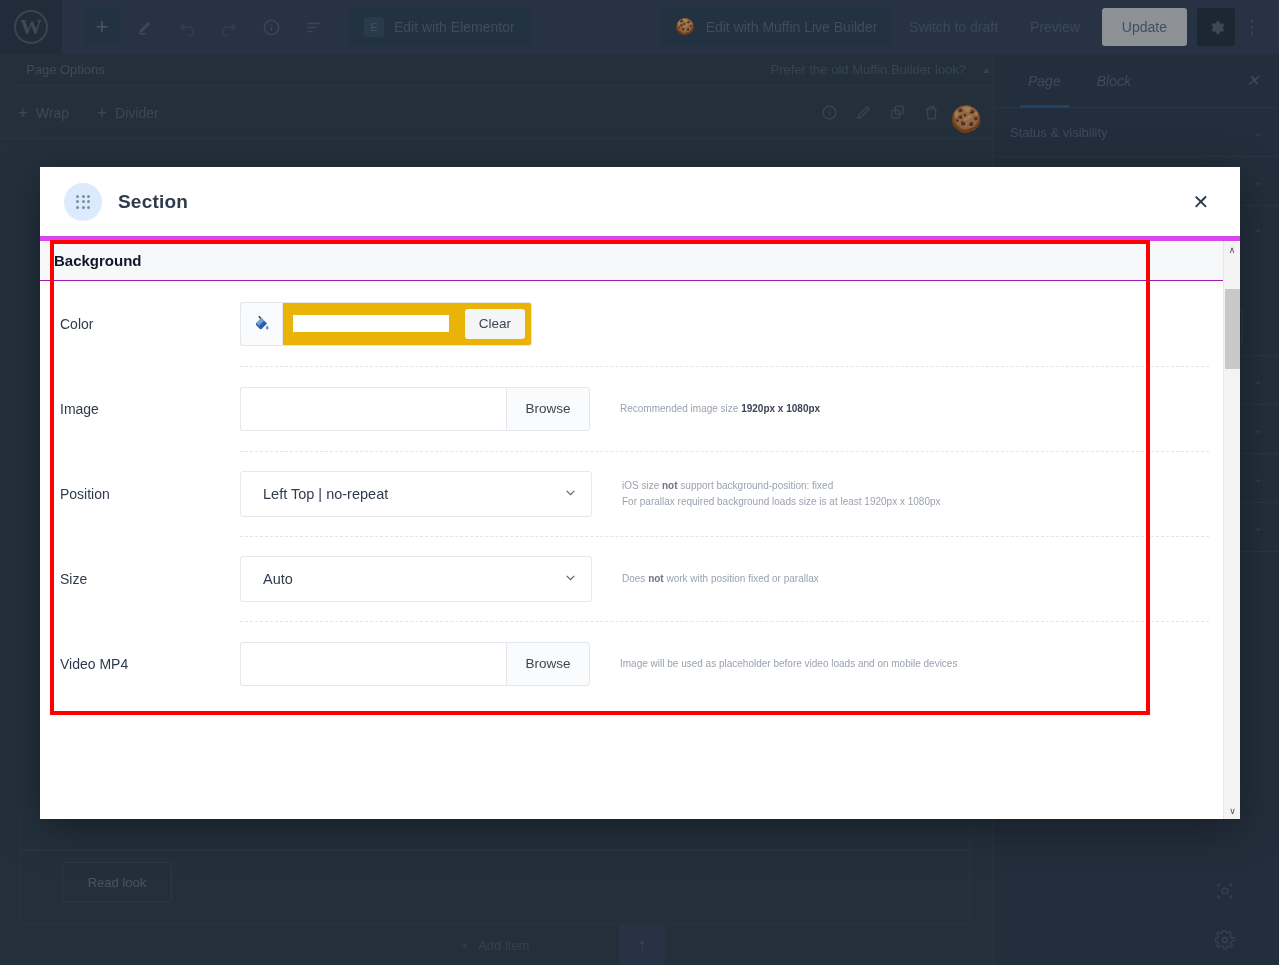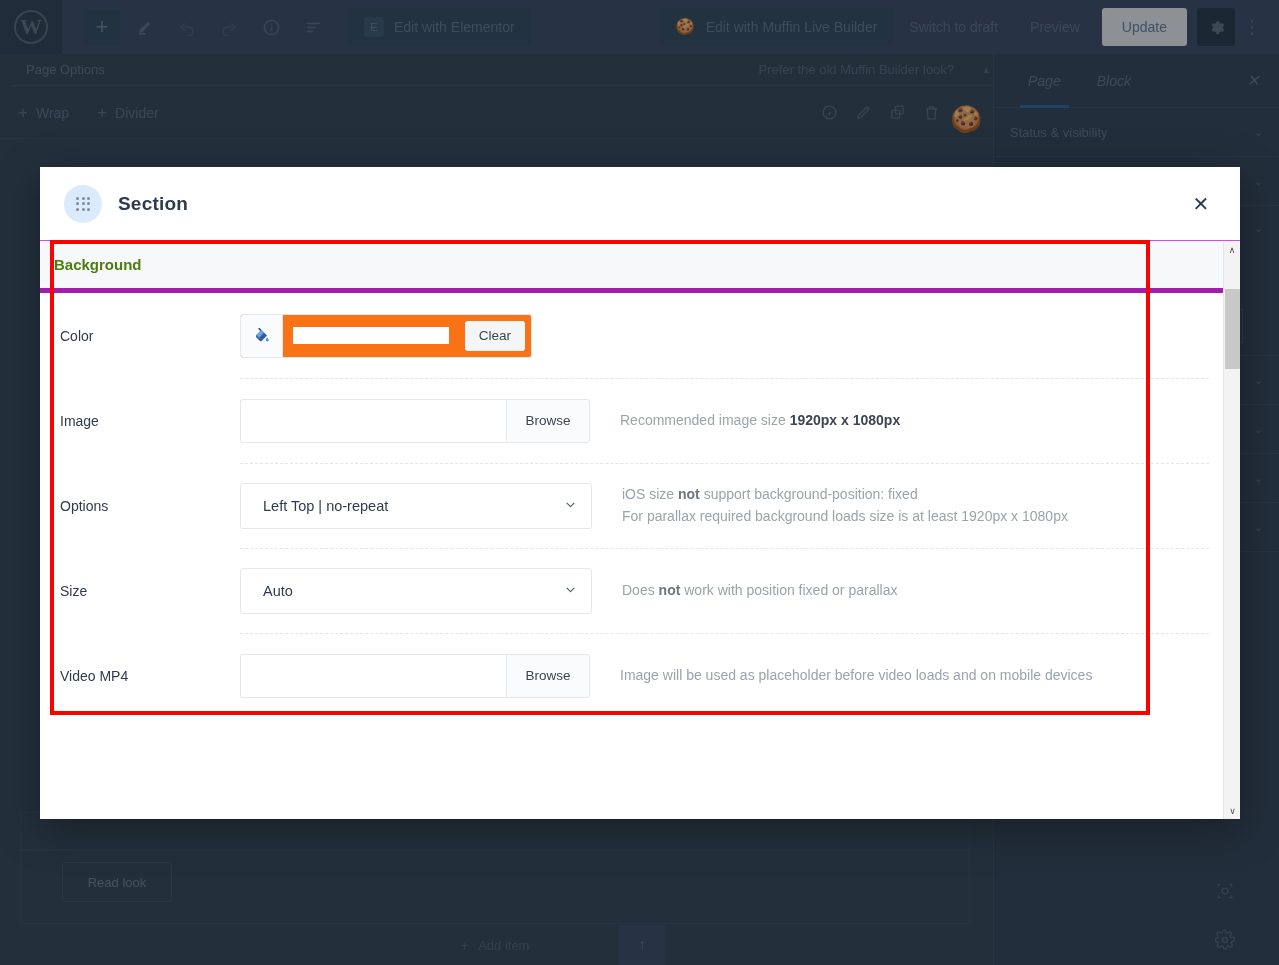--- a/index.html
+++ b/index.html
@@ -83,21 +83,21 @@
   }
 
   
   #page-options-bar {
     position: absolute; top: 54px; left: 12px; width: 993px; height: 32px;
     border-bottom: 1px solid #3a4859;
     display: flex; align-items: center; padding: 0 14px;
   }
   #page-options-title { color: #5d6b7b; font-size: 13px; }
   #page-options-right {
-    margin-left: auto; display: flex; align-items: center; gap: 28px;
+    margin-left: auto; display: flex; align-items: center; gap: 16px;
   }
   #prefer-link { color: #4e6075; font-size: 13px; }
   #prefer-caret { color: #4e6075; font-size: 9px; }
 
   
   #builder-bar {
     position: absolute; top: 87px; left: 0; width: 993px; height: 52px;
     display: flex; align-items: center; padding: 0 18px;
     border-bottom: 1px solid #3a4859;
   }
@@ -169,21 +169,21 @@
 
   
   #modal-overlay { position: absolute; inset: 0; background: rgba(20,28,38,0.42); }
   #modal {
     position: absolute; left: 40px; top: 167px; width: 1200px; height: 652px;
     background: #ffffff; box-shadow: 0 10px 40px rgba(0,0,0,0.35);
     display: flex; flex-direction: column;
   }
   #modal-header {
     height: 74px; display: flex; align-items: center; padding: 8px 24px;
-    border-bottom: 1px solid #d946ef; flex: 0 0 74px; text-align: center;
+    border-bottom: 5px solid #d946ef; flex: 0 0 74px; text-align: center;
   }
   #modal-grip {
     width: 38px; height: 38px; border-radius: 50%; background: #dbeafc;
     display: flex; align-items: center; justify-content: center;
     margin-right: 16px;
   }
   .grip-dots { display: grid; grid-template-columns: repeat(3, 3px); gap: 2.5px; }
   .grip-dots i { display: block; width: 3px; height: 3px; background: #7d8ca0; border-radius: 50%; }
   #modal-title { font-size: 19px; font-weight: 700; color: #2f3b4c; letter-spacing: .2px; }
   #modal-close {
@@ -192,49 +192,49 @@
   }
 
   #modal-body {
     flex: 1 1 auto; position: relative; overflow: hidden;
     display: flex;
   }
   #modal-scrollarea {
     flex: 1 1 auto; position: relative; overflow: hidden; background: #ffffff;
   }
   #section-head {
-    height: 52px; background: #f7f8fa; border-bottom: 5px solid #a21caf;
+    height: 40px; background: #f7f8fa; border-bottom: 1px solid #a21caf;
     display: flex; align-items: center; padding: 0 14px;
-    font-size: 15px; font-weight: 700; color: #4d7c0f;
+    font-size: 15px; font-weight: 700; color: #0f172a;
   }
 
   .field-row {
     display: flex; align-items: center; min-height: 85px;
     padding: 0 14px; position: relative;
   }
   .field-row + .field-row::before {
     content: ""; position: absolute; left: 200px; right: 14px; top: 0;
     border-top: 1px dashed #e2e5ea;
   }
   .field-label {
     width: 186px; flex: 0 0 186px; font-size: 14px; color: #2f3b4c;
     padding-left: 6px;
   }
   .field-control { display: flex; align-items: center; }
   .field-hint {
-    margin-left: 30px; font-size: 14px; color: #9aa3ae; line-height: 1.55;
+    margin-left: 30px; font-size: 10px; color: #9aa3ae; line-height: 1.55;
   }
   .field-hint b { color: #6d7682; font-weight: 700; }
   .field-hint.strongval b { color: #3c4552; }
 
   
   .colorpick {
     display: flex; align-items: stretch; width: 292px; height: 44px;
     border: 1px solid #e4e7ec; border-radius: 3px; overflow: hidden;
-    background: #f97316;
+    background: #eab308;
   }
   .colorpick .swatchbtn {
     width: 48px; background: #fafbfc; border-right: 1px solid #e4e7ec;
     display: flex; align-items: center; justify-content: center;
   }
   .colorpick .txt { flex: 1 1 auto; display: flex; align-items: center; padding: 0 10px; }
   .colorpick .clearbtn {
     margin: 6px; padding: 0 14px; border-radius: 3px; background: #f4f5f7;
     color: #3c4552; font-size: 13.5px; display: flex; align-items: center;
   }
@@ -520,21 +520,21 @@
             <input type="text" value="" style="">
             <div class="browsebtn">Browse</div>
           </div>
           <div class="field-hint strongval">
             <span>Recommended image size </span><b>1920px x 1080px</b>
           </div>
         </div>
       </div>
 
       <div class="field-row">
-        <div class="field-label">Options</div>
+        <div class="field-label">Position</div>
         <div class="field-control">
           <div class="selectbox">
             <span>Left Top | no-repeat</span>
             <span class="caret">
               <svg width="13" height="13" viewBox="0 0 24 24" fill="none" stroke="currentColor" stroke-width="2.2">
                 <path d="M5 9l7 7 7-7"></path>
                 </svg>
             </span>
           </div>
           <div class="field-hint">

